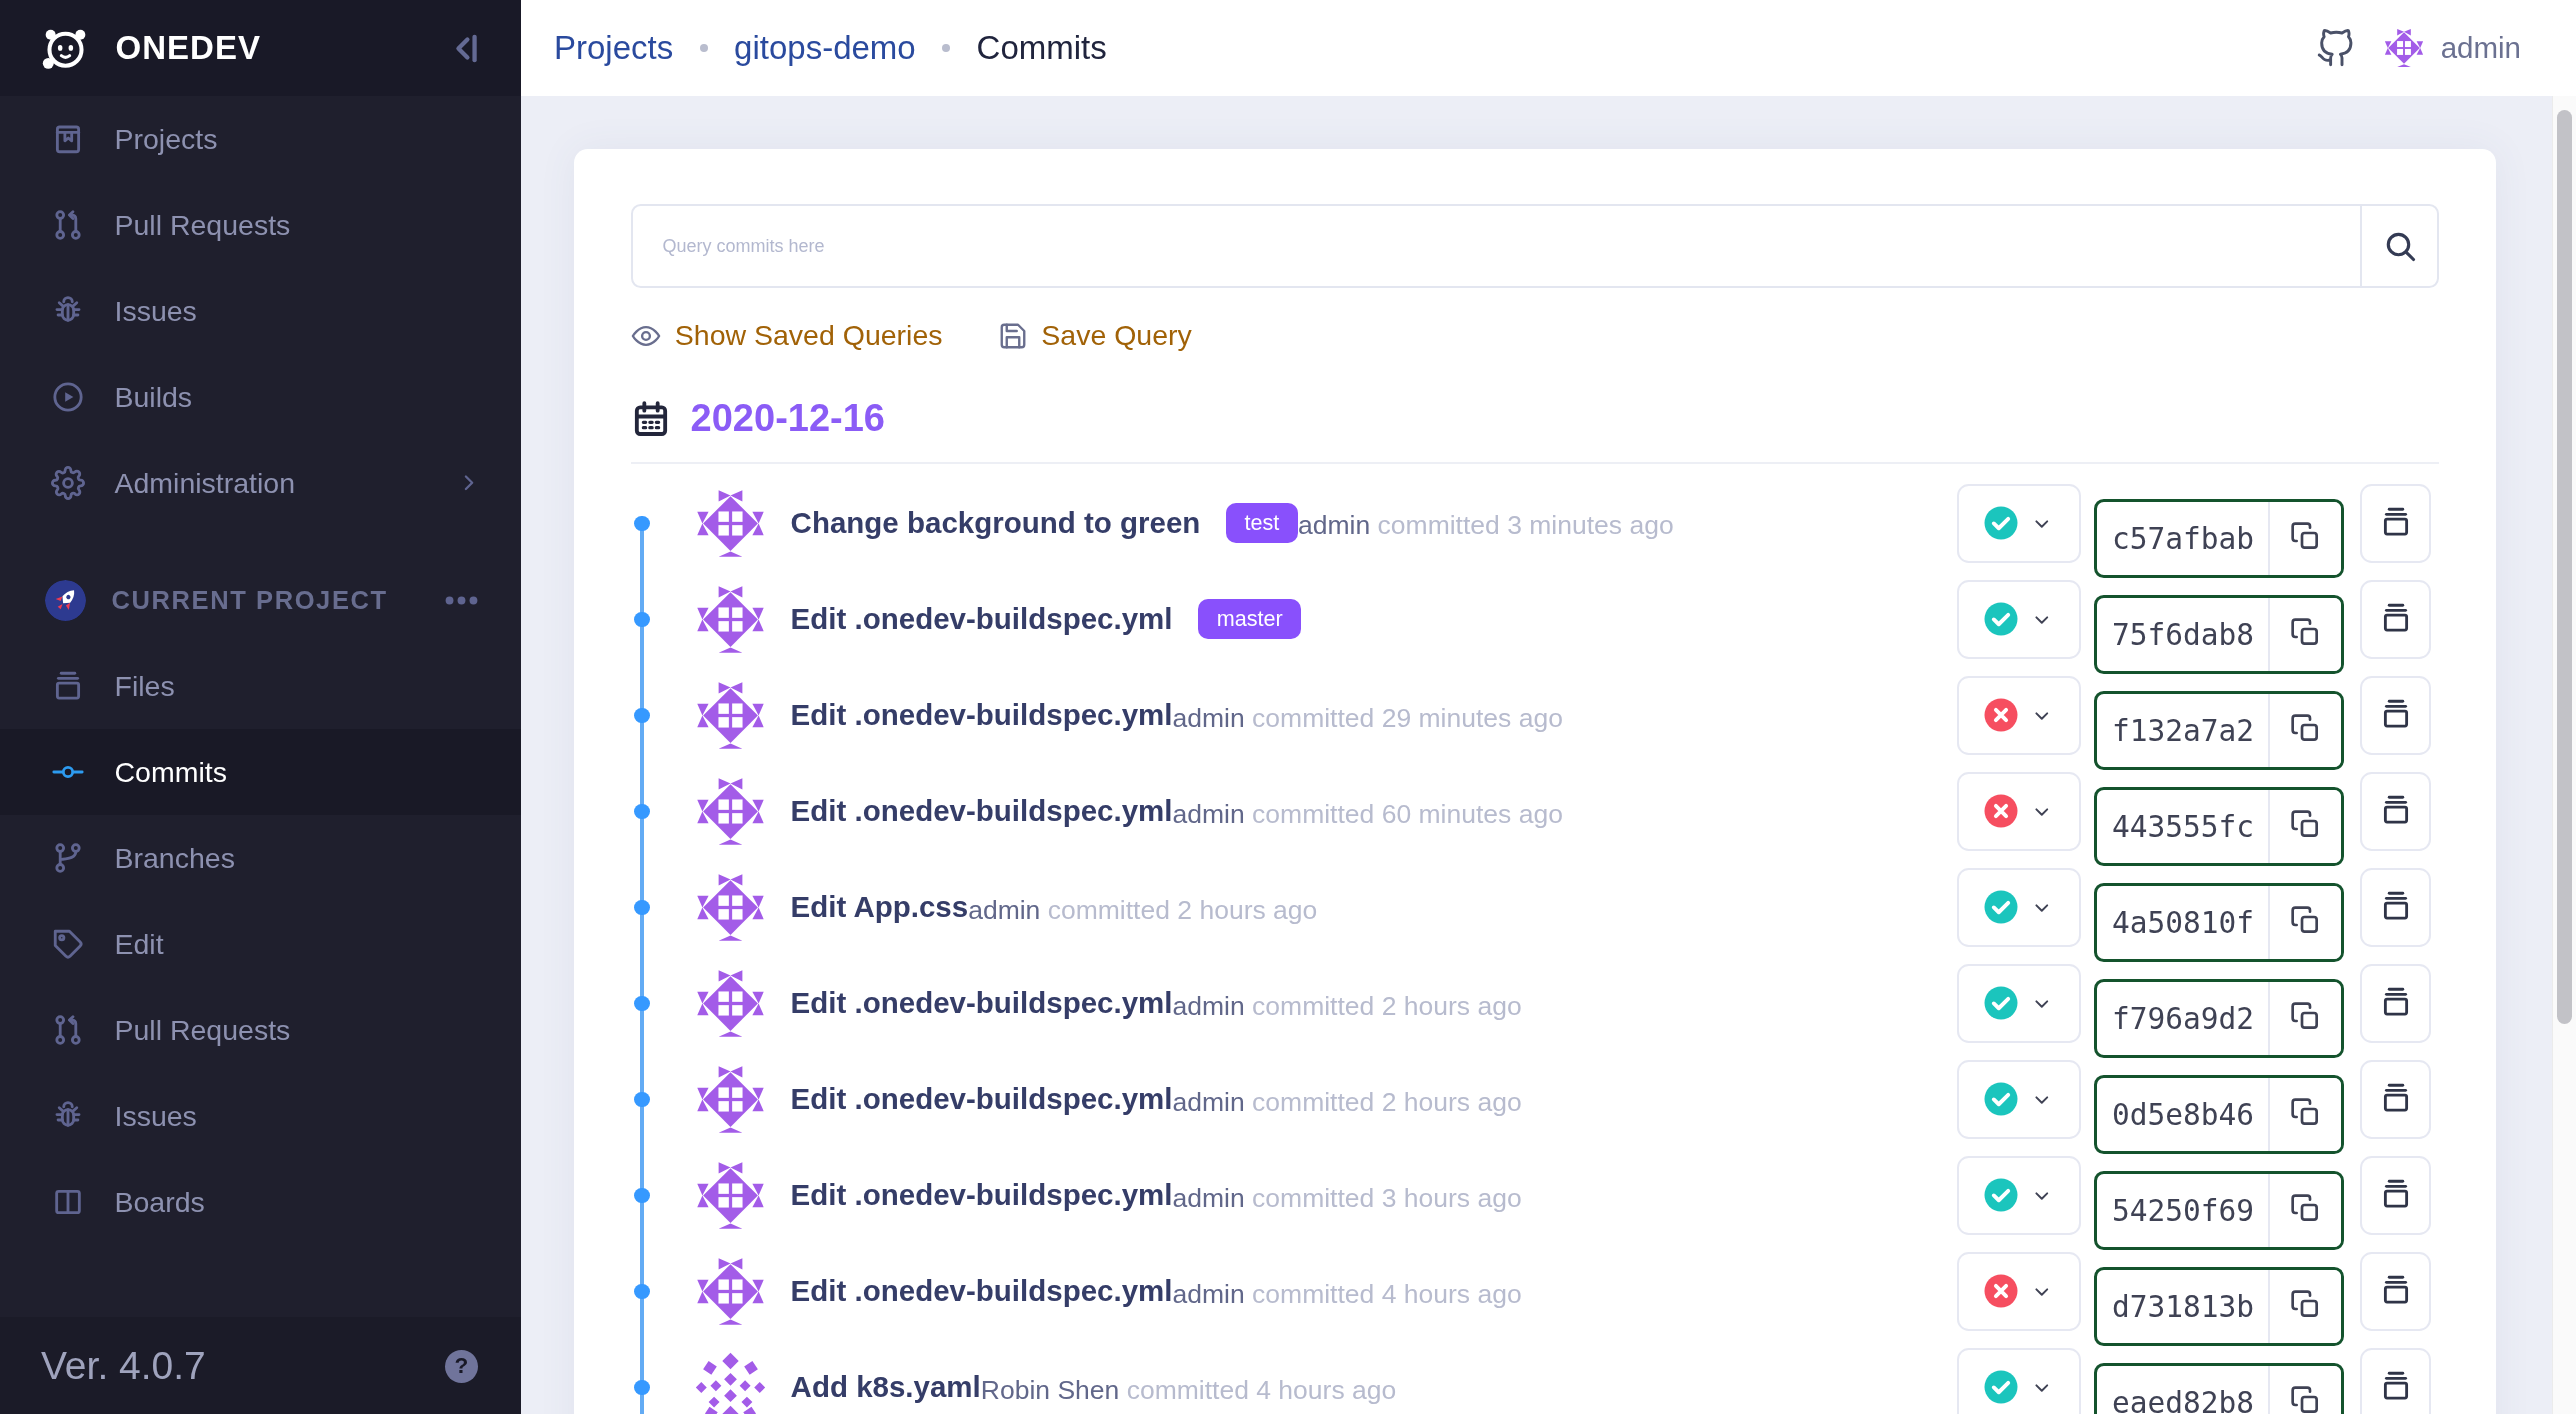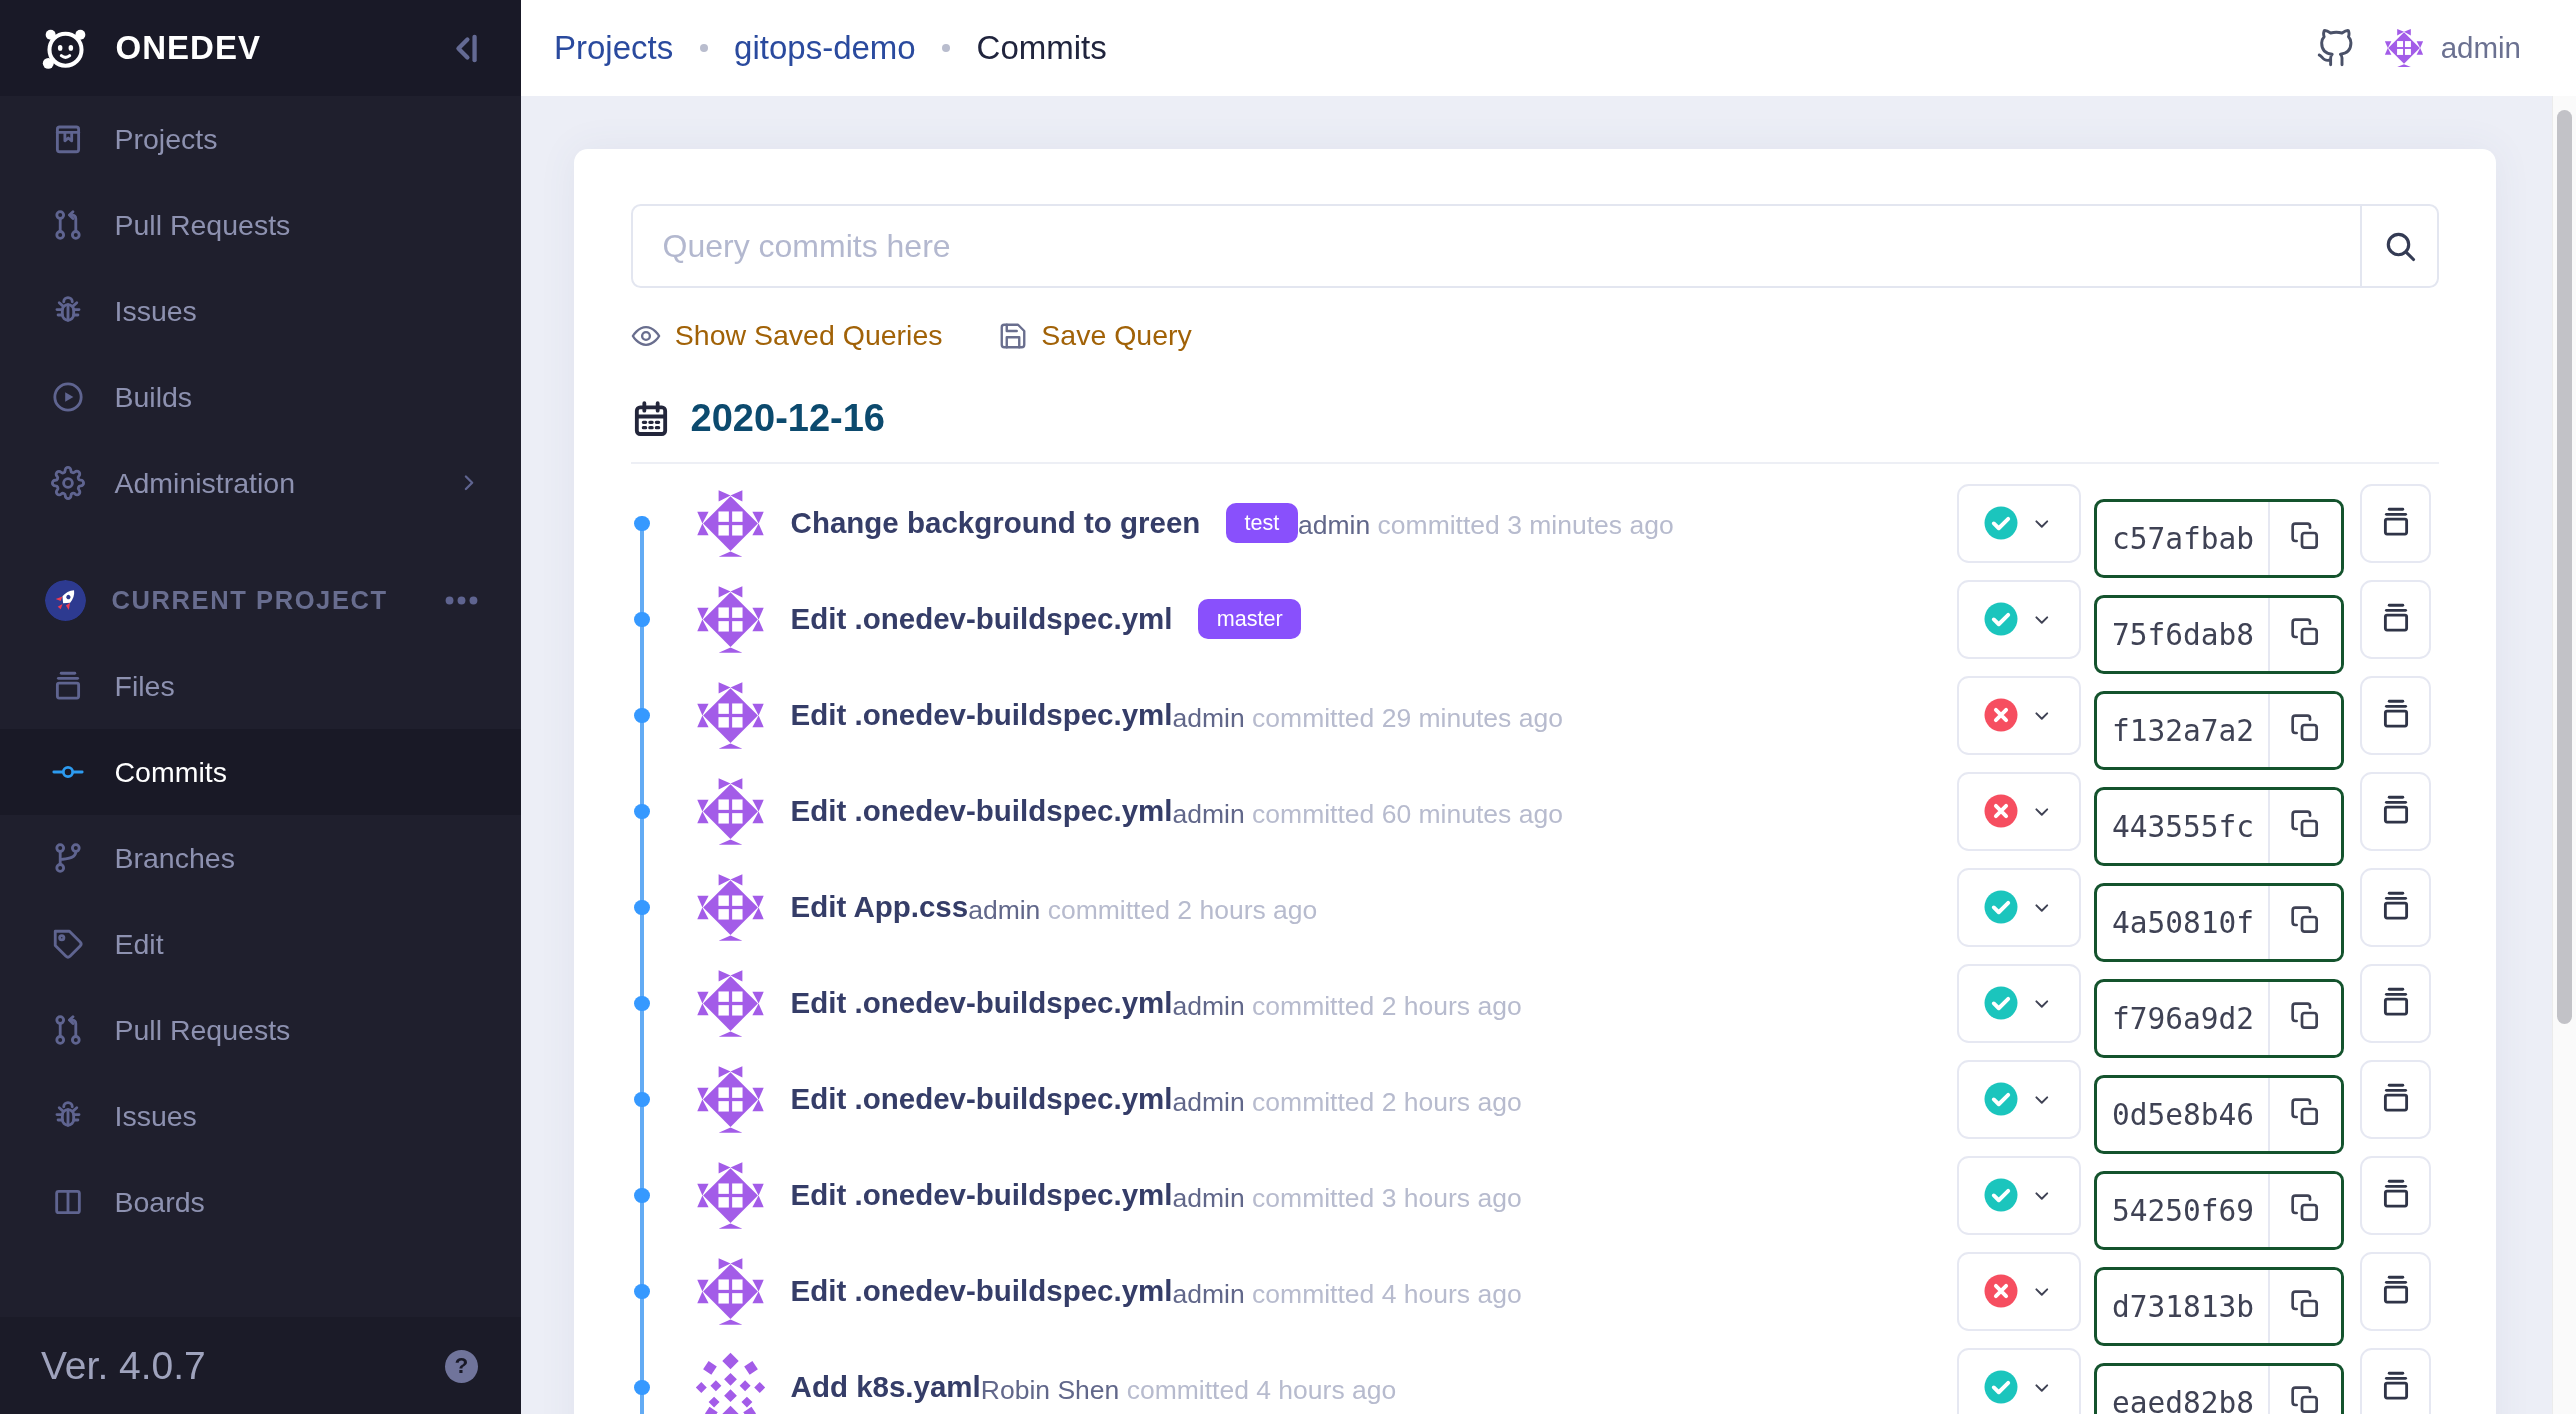--- a/index.html
+++ b/index.html
@@ -45,32 +45,32 @@
   .top-right { margin-left:auto; display:flex; align-items:center; }
   .gh-btn { width:39px; height:39px; color:#4a5168; display:flex; cursor:pointer; }
   .user-chip { display:flex; align-items:center; margin-left:27.5px; cursor:pointer; }
   .avatar-sm { width:42px; height:42px; border-radius:50%; overflow:hidden; display:flex; }
   .username { font-size:29.5px; color:#6b7191; margin-left:15.7px; }
 
   .content { flex:1; position:relative; overflow:hidden; padding:53px 0 0 53px; }
   .card { width:1922px; height:1375px; background:#ffffff; border-radius:13.8px; box-shadow:0 0 39px rgba(76,87,125,.07); padding:55px 57px 0 57px; }
 
   .searchbox { height:84px; border:2px solid #e3e6f0; border-radius:9.8px; display:flex; align-items:stretch; background:#fff; }
-  .searchbox input { flex:1; border:none; outline:none; font-size:32px; padding:0 29.5px; color:#3f4254; font-family:inherit; background:transparent; }
+  .searchbox input { flex:1; border:none; outline:none; font-size:18px; padding:0 29.5px; color:#3f4254; font-family:inherit; background:transparent; }
   .searchbox input::placeholder { color:#b3b8cf; }
   .search-divider { width:2px; background:#e3e6f0; }
   .search-btn { width:75px; background:none; border:none; display:flex; align-items:center; justify-content:center; color:#343b54; cursor:pointer; }
   .search-btn svg { width:36px; height:36px; }
 
   .queries-row { margin-top:31px; display:flex; align-items:center; }
   .qlink { display:flex; align-items:center; font-size:28.5px; color:#a16207; cursor:pointer; }
   .qlink + .qlink { margin-left:55px; }
   .qlink .q-ico { width:30px; height:30px; color:#696e8e; margin-right:13.8px; display:flex; }
 
-  .date-row { margin-top:45px; display:flex; align-items:center; font-size:38px; font-weight:600; color:#0c4a6e; }
+  .date-row { margin-top:45px; display:flex; align-items:center; font-size:38px; font-weight:600; color:#8b5cf6; }
   .date-row .cal-ico { width:40px; height:40px; color:#23263b; margin-right:19.6px; display:flex; }
 
   .rule { border:none; border-top:2px solid #edeff5; margin:21.6px 0 0 0; }
 
   .commit-list { position:relative; margin-top:11.8px; }
   .rail { position:absolute; left:8.8px; top:48px; bottom:-59px; width:3.9px; background:#63abf4; }
   .commit-row { height:96px; display:flex; align-items:center; position:relative; padding-left:63px; }
   .cdot { position:absolute; left:2.9px; top:50%; margin-top:-7.9px; width:15.7px; height:15.7px; border-radius:50%; background:#3699ff; }
   .cavatar { width:73px; height:73px; border-radius:50%; overflow:hidden; flex-shrink:0; display:flex; }
   .cmain { margin-left:23.6px; display:flex; flex-direction:row; }

